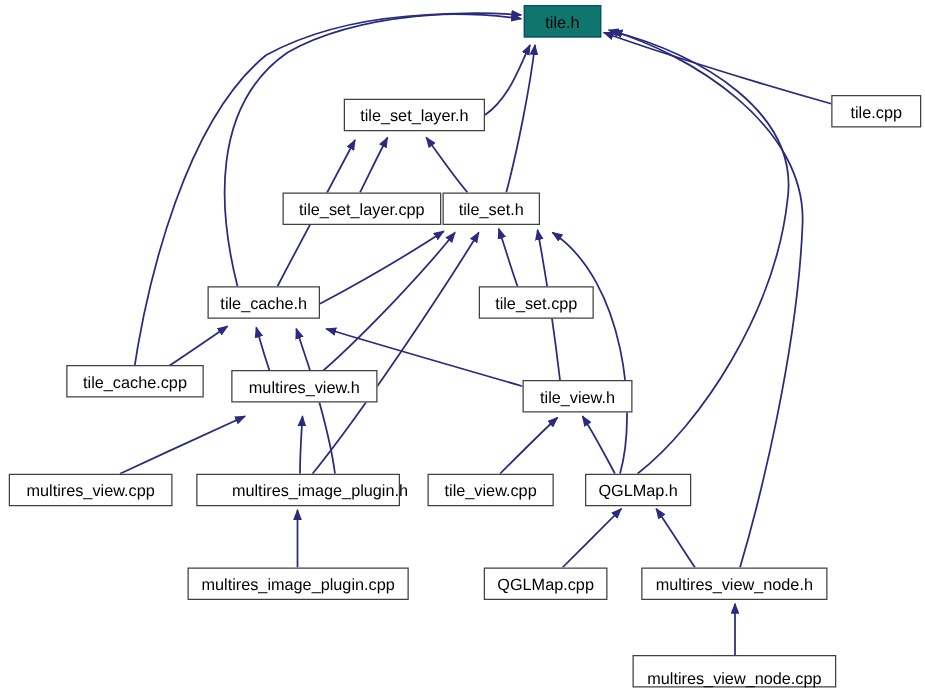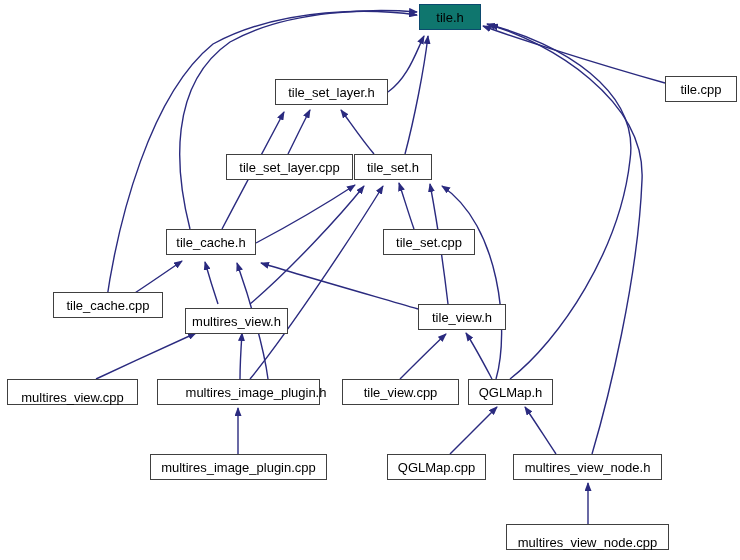--- a/index.html
+++ b/index.html
@@ -106,33 +106,33 @@
       </div>
       <div class="node" style="left: 166px; top: 229px; width: 90px; height: 26px;">
         <span class="node-label">tile_cache.h</span>
       </div>
       <div class="node" style="left: 383px; top: 229px; width: 92px; height: 26px;">
         <span class="node-label">tile_set.cpp</span>
       </div>
       <div class="node" style="left: 53px; top: 292px; width: 110px; height: 26px;">
         <span class="node-label">tile_cache.cpp</span>
       </div>
-      <div class="node" style="left: 185px; top: 308px; width: 103px; height: 26px;">
+      <div class="node" style="left: 185px; top: 296px; width: 117px; height: 26px;">
         <span class="node-label">multires_view.h</span>
       </div>
       <div class="node" style="left: 418px; top: 304px; width: 88px; height: 26px;">
         <span class="node-label">tile_view.h</span>
       </div>
-      <div class="node" style="left: 7px; top: 379px; width: 131px; height: 26px; align-items: flex-end;">
+      <div class="node" style="left: 7px; top: 379px; width: 131px; height: 26px;">
         <span class="node-label">multires_view.cpp</span>
       </div>
       <div class="node" style="left: 157px; top: 379px; width: 163px; height: 26px; padding-left: 35px;">
         <span class="node-label">multires_image_plugin.h</span>
       </div>
-      <div class="node" style="left: 342px; top: 379px; width: 117px; height: 26px;">
+      <div class="node" style="left: 342px; top: 379px; width: 101px; height: 26px;">
         <span class="node-label">tile_view.cpp</span>
       </div>
       <div class="node" style="left: 468px; top: 379px; width: 85px; height: 26px;">
         <span class="node-label">QGLMap.h</span>
       </div>
       <div class="node" style="left: 150px; top: 454px; width: 177px; height: 26px;">
         <span class="node-label">multires_image_plugin.cpp</span>
       </div>
       <div class="node" style="left: 387px; top: 454px; width: 99px; height: 26px;">
         <span class="node-label">QGLMap.cpp</span>

